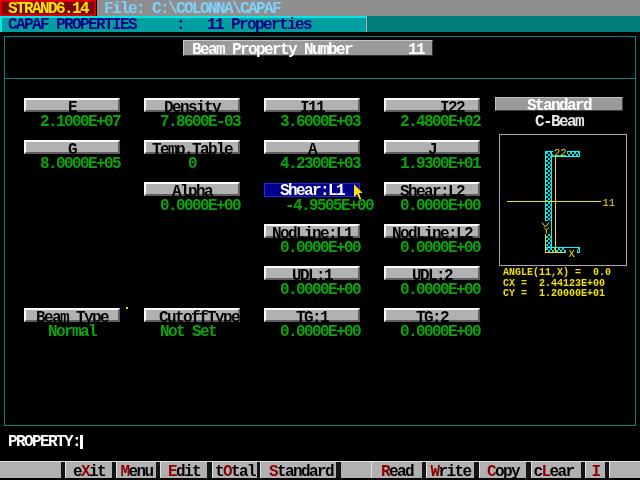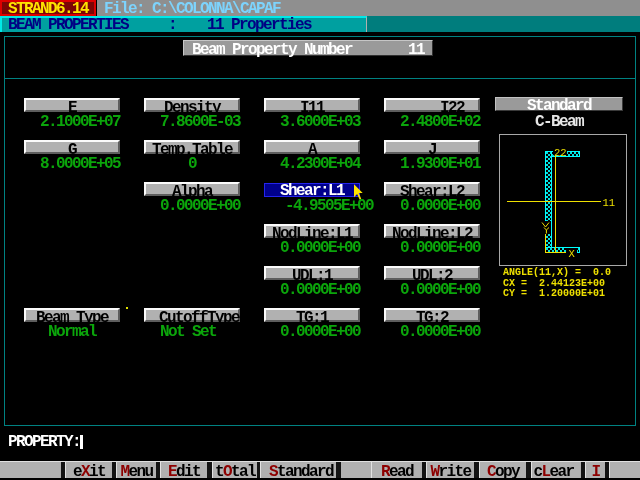--- a/index.html
+++ b/index.html
@@ -19,21 +19,21 @@
 <body>
 
 <div style="position:absolute;left:0;top:0;width:96px;height:16px;box-sizing:border-box;background:#7c0505;border:2px solid #dd0000;"></div>
 <div class="t" style="left:8px;top:1px;color:#ffe400;">STRAND6.14</div>
 
 <div style="position:absolute;left:97px;top:0;width:543px;height:16px;background:#8f8f8f;"></div>
 <div class="t" style="left:104px;top:1px;color:#7dd3fc;">File: C:\COLONNA\CAPAF</div>
 
 <div style="position:absolute;left:0;top:16px;width:640px;height:16px;background:#007d7d;"></div>
 <div style="position:absolute;left:0;top:16px;width:367px;height:16px;box-sizing:border-box;background:#00a0a0;border-top:2px solid #00e8e8;border-left:2px solid #00e8e8;border-right:1px solid #b0b0b0;"></div>
-<div class="t" style="left:8px;top:17px;color:#000084;">BEAM PROPERTIES     :</div>
+<div class="t" style="left:8px;top:17px;color:#000084;">CAPAF PROPERTIES     :</div>
 <div class="t" style="left:207px;top:17px;color:#000084;">11 Properties</div>
 
 <div class="ln" style="left:4px;top:36px;width:632px;height:1px;"></div>
 <div class="ln" style="left:4px;top:78px;width:631px;height:1px;"></div>
 <div class="ln" style="left:4px;top:425px;width:632px;height:1px;"></div>
 <div class="ln" style="left:4px;top:36px;width:1px;height:390px;"></div>
 <div class="ln" style="left:635px;top:36px;width:1px;height:390px;"></div>
 
 <div style="position:absolute;left:183px;top:40px;width:250px;height:16px;box-sizing:border-box;background:#9a9a9a;border-top:1px solid #c6c6c6;border-left:1px solid #c6c6c6;border-right:1px solid #303030;border-bottom:1px solid #303030;"></div>
 <div class="t" style="left:192px;top:42px;color:#fff;">Beam Property Number       11</div>
@@ -49,21 +49,21 @@
 <div class="v" style="left:280px;top:114px;">3.6000E+03</div>
 <div class="v" style="left:400px;top:114px;">2.4800E+02</div>
 <div class="v" style="left:535px;top:114px;color:#e6e6e6;">C-Beam</div>
 
 <div class="b" style="left:24px;top:140px;">G</div>
 <div class="b" style="left:144px;top:140px;">Temp.Table</div>
 <div class="b" style="left:264px;top:140px;">A</div>
 <div class="b" style="left:384px;top:140px;">J</div>
 <div class="v" style="left:40px;top:156px;">8.0000E+05</div>
 <div class="v" style="left:188px;top:156px;">0</div>
-<div class="v" style="left:280px;top:156px;">4.2300E+04</div>
+<div class="v" style="left:280px;top:156px;">4.2300E+03</div>
 <div class="v" style="left:400px;top:156px;">1.9300E+01</div>
 
 <div class="b" style="left:144px;top:182px;">Alpha</div>
 <div class="b sel" style="left:264px;top:183px;">Shear:L1</div>
 <div class="b" style="left:384px;top:182px;">Shear:L2</div>
 <div class="v" style="left:160px;top:198px;">0.0000E+00</div>
 <div class="v" style="left:285px;top:198px;">-4.9505E+00</div>
 <div class="v" style="left:400px;top:198px;">0.0000E+00</div>
 
 <div class="b" style="left:264px;top:224px;">NodLine:L1</div>

